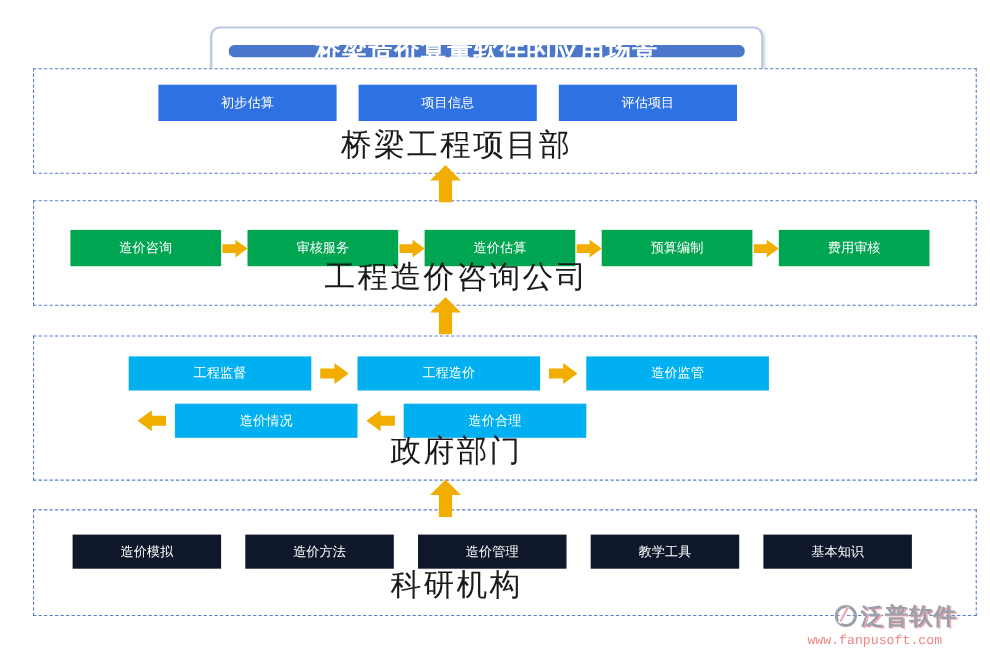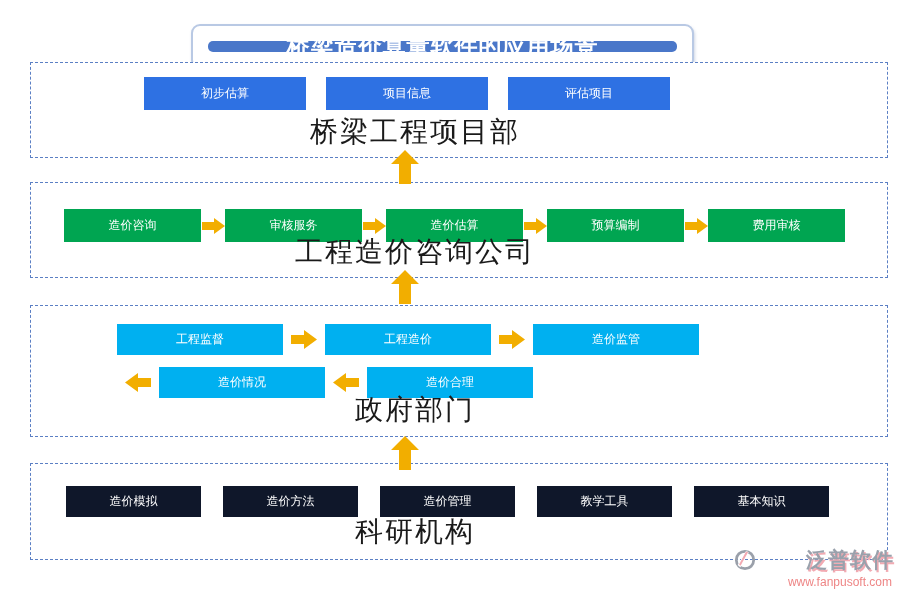--- a/index.html
+++ b/index.html
@@ -50,25 +50,25 @@
   .lbl-s2{bottom:6px;}
   .lbl-s3{bottom:7px;}
   .lbl-s4{bottom:8px;}
 
   
   .up-arrow{position:absolute;left:390px;width:30px;height:34px;z-index:5;}
   .ua1{top:150px;} .ua2{top:270px;} .ua3{top:436px;}
 
   
   .logo{position:absolute;right:6px;top:546px;width:160px;z-index:6;}
-  .logo-row{display:flex;align-items:center;justify-content:space-between;gap:3px;}
+  .logo-row{display:flex;align-items:center;justify-content:center;gap:3px;}
   .logo-text{font-size:21px;font-weight:bold;color:#99a1ac;
              text-shadow:1.5px 1.5px 0 #f2aab2;letter-spacing:1px;}
-  .logo-url{font-size:12px;color:#ee8585;text-align:right;margin-top:1px;
-            font-family:Liberation Sans, sans-serif;padding-right:2px;}
+  .logo-url{font-size:12px;color:#ee8585;text-align:left;margin-top:1px;
+            font-family:Liberation Mono, monospace;padding-right:2px;}
 </style>
 </head>
 <body>
 
 <div class="canvas">
 
   <div class="title-outer">
     <div class="title-inner">桥梁造价算量软件的应用场景</div>
   </div>
 

